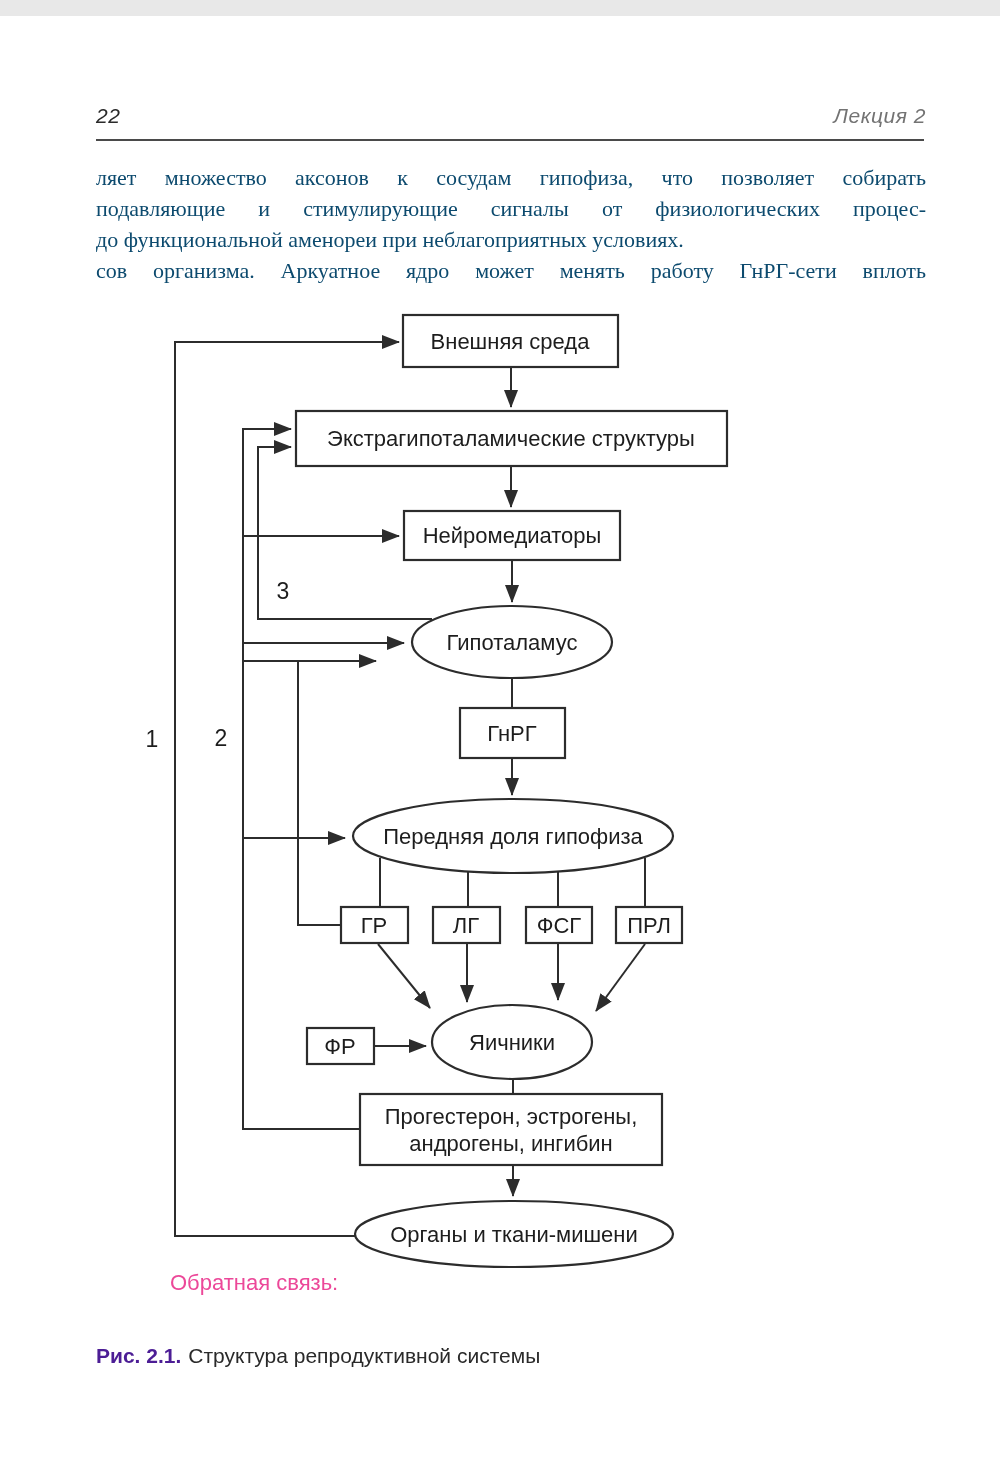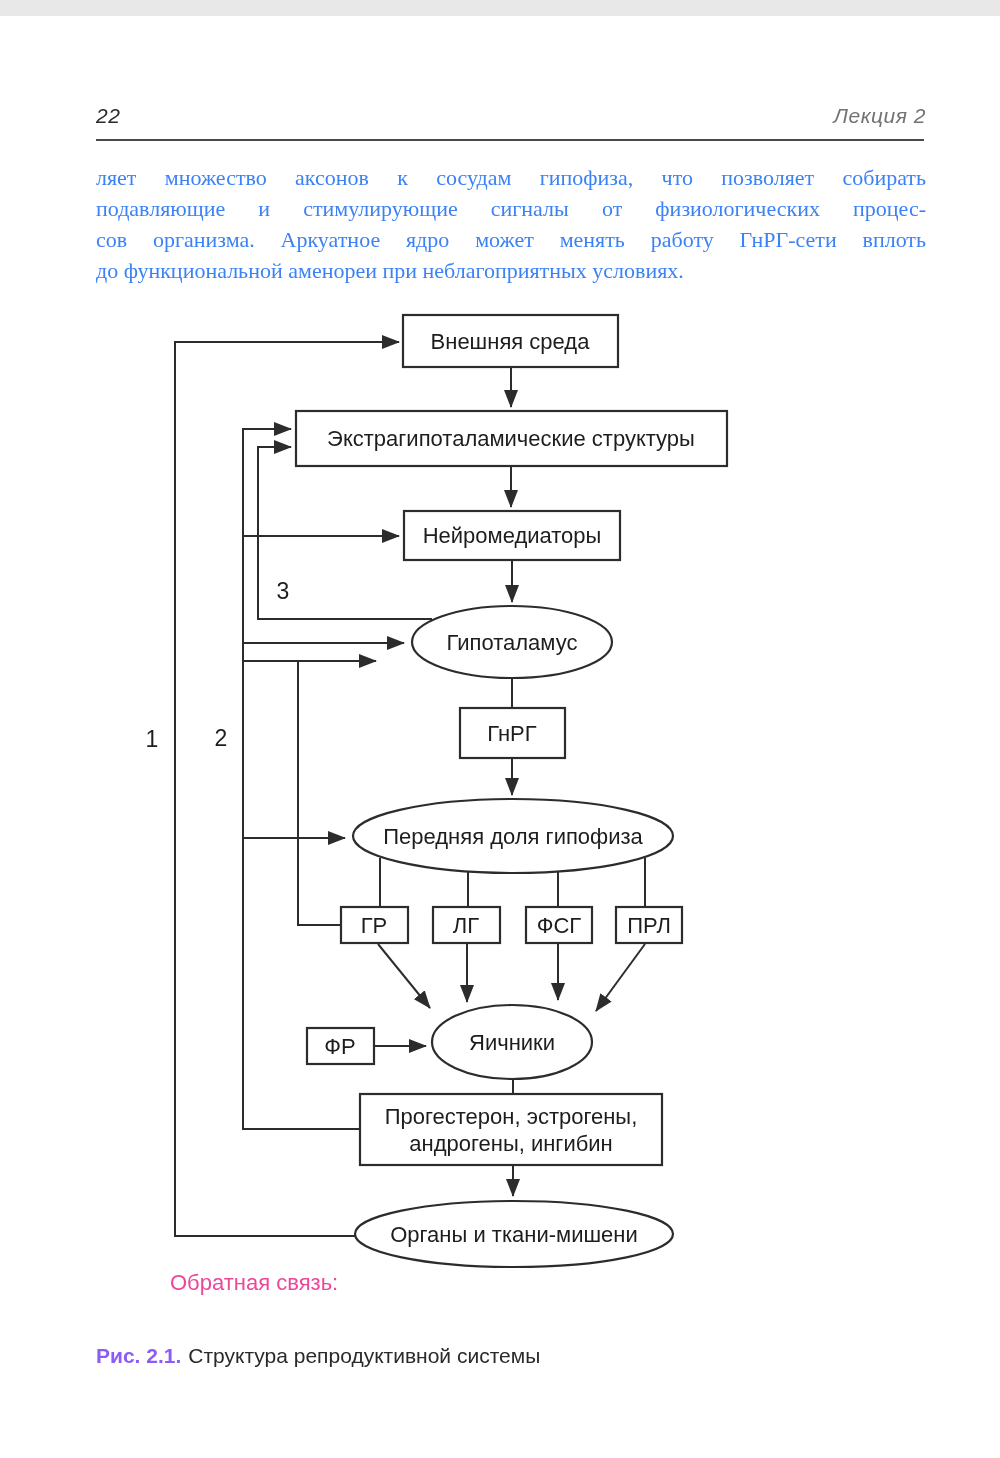--- a/index.html
+++ b/index.html
@@ -14,53 +14,53 @@
   }
   .hdr-chap{
     position:absolute;right:74px;top:88px;
     font:italic 21px "Liberation Sans",sans-serif;color:#737373;letter-spacing:.5px;
   }
   .hdr-rule{
     position:absolute;left:96px;top:123px;width:828px;height:2px;background:#4a4a4a;
   }
   .para{
     position:absolute;left:96px;top:146px;width:830px;
-    font:22px/31px "Liberation Serif",serif;color:#3b82f6;
+    font:22px/31px "Liberation Serif",serif;color:#0c4a6e;
   }
   .pline{white-space:normal;}
   .pline.just{text-align:justify;text-align-last:justify;}
   svg.diagram{position:absolute;left:0;top:280px;}
   .node-line{stroke:#2c2c2c;stroke-width:2.2;fill:#ffffff;}
   .conn{stroke:#2c2c2c;stroke-width:2;fill:none;}
   .ntext{font:22px "Liberation Sans",sans-serif;fill:#1d1d1d;}
   .ltext{font:23px "Liberation Sans",sans-serif;fill:#1d1d1d;}
   .legend{
     position:absolute;left:170px;top:1254px;width:760px;
     font:22px/26px "Liberation Sans",sans-serif;color:#ec4899;
   }
   .caption{
     position:absolute;left:96px;top:1328px;
     font:21px "Liberation Sans",sans-serif;color:#2a2a2a;
   }
-  .cap-label{font-weight:bold;color:#8b5cf6;margin-right:7px;}
+  .cap-label{font-weight:bold;color:#4c1d95;margin-right:7px;}
 </style>
 </head>
 <body>
 
 <div class="page">
 
   <span class="hdr-num">22</span>
   <span class="hdr-chap">Лекция 2</span>
   <div class="hdr-rule"></div>
 
   <div class="para">
     <div class="pline just">ляет множество аксонов к сосудам гипофиза, что позволяет собирать</div>
     <div class="pline just">подавляющие и стимулирующие сигналы от физиологических процес-</div>
+    <div class="pline">до функциональной аменореи при неблагоприятных условиях.</div>
     <div class="pline just">сов организма. Аркуатное ядро может менять работу ГнРГ-сети вплоть</div>
-    <div class="pline">до функциональной аменореи при неблагоприятных условиях.</div>
   </div>
 
   <svg class="diagram" width="1000" height="1040" viewBox="0 280 1000 1040">
     <defs>
       <marker id="ah" markerUnits="userSpaceOnUse" markerWidth="18" markerHeight="14" refX="17" refY="7" orient="auto">
         <path d="M0,0 L18,7 L0,14 Z" fill="#2c2c2c"></path>
       </marker>
     </defs>
 
     <polyline class="conn" points="355,1220 175,1220 175,326 399,326" marker-end="url(#ah)"></polyline>

